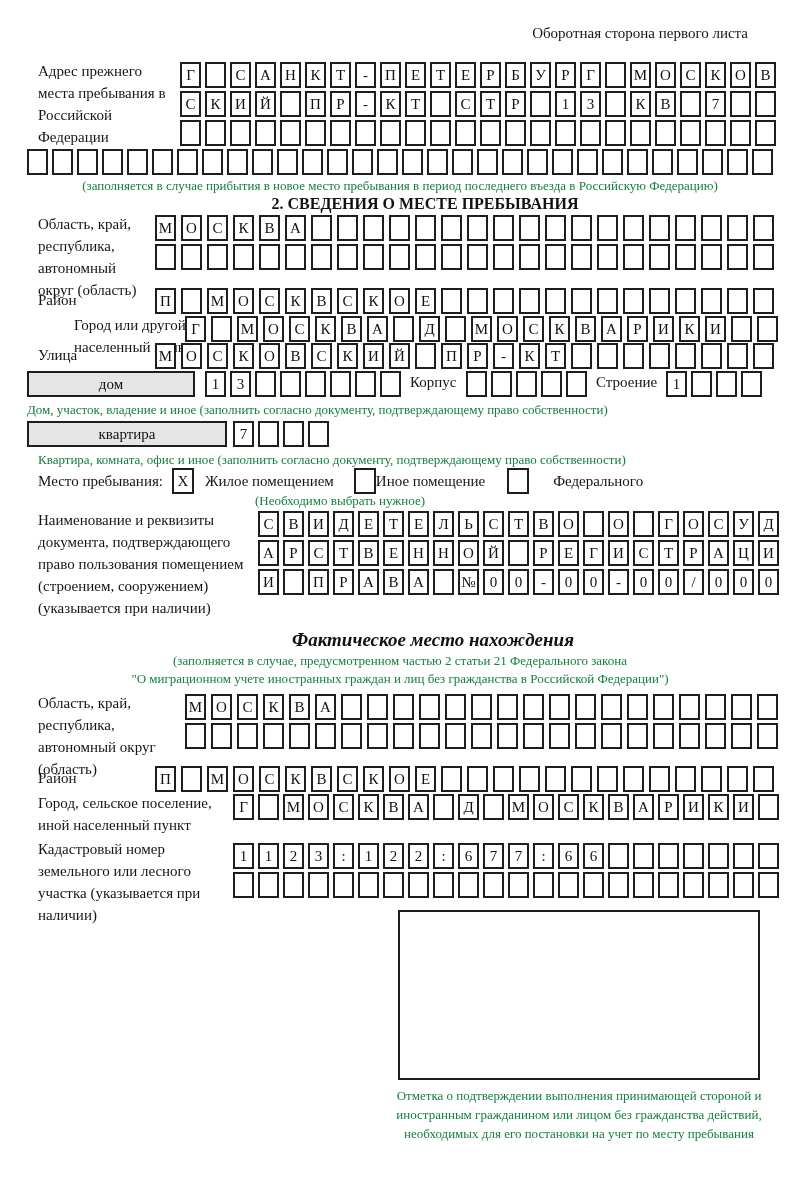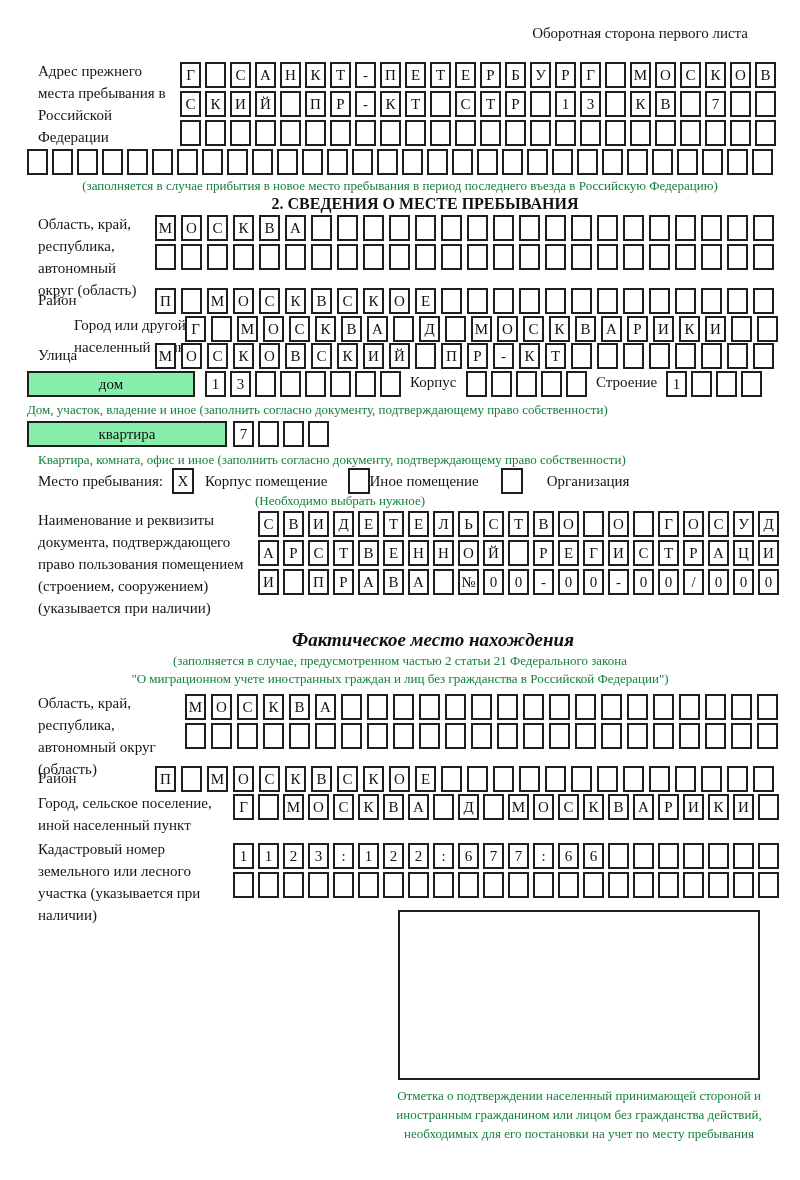--- a/index.html
+++ b/index.html
@@ -12,21 +12,21 @@
   .boxrow { display:flex; gap:5px; position:absolute; }
   .g4 { gap:4px; }
   .cell {
     width:17px; height:22px; border:2px solid #1e1e1e; background:#fff;
     display:flex; align-items:center; justify-content:center;
     font-family:"Liberation Serif", serif; font-size:15px; line-height:1; color:#111;
     flex:0 0 auto;
   }
   .bigbox {
     border:2px solid #1e1e1e; height:22px; display:flex; align-items:center; justify-content:center;
-    font-size:15px; background:#86efac;
+    font-size:15px; background:#e5e5e5;
   }
   .chk {
     width:18px; height:22px; border:2px solid #1e1e1e; display:flex; align-items:center; justify-content:center;
     font-size:15px; background:#fff; flex:0 0 auto;
   }
   .chkrow { display:flex; align-items:center; }
   .stamp { border:2px solid #1e1e1e; background:#fff; }
 </style>
 </head>
 <body>
@@ -318,25 +318,25 @@
     <span class="cell">7</span>
     <span class="cell"></span>
     <span class="cell"></span>
     <span class="cell"></span>
   </div>
 <div class="abs small" style="top:451px; left:38px;">Квартира, комната, офис и иное (заполнить согласно документу, подтверждающему право собственности)</div>
 
 <div class="abs chkrow" style="top:468px; left:38px;">
   <span class="label">Место пребывания:</span>
   <span class="chk" style="margin-left:9px;">X</span>
-  <span class="label" style="margin-left:11px;">Корпус помещение</span>
+  <span class="label" style="margin-left:11px;">Жилое помещением</span>
   <span class="chk" style="margin-left:20px;"></span>
   <span class="label" style="">Иное помещение</span>
   <span class="chk" style="margin-left:22px;"></span>
-  <span class="label" style="margin-left:24px;">Организация</span>
+  <span class="label" style="margin-left:24px;">Федерального</span>
 </div>
 <div class="abs small" style="top:492px; left:120px; width:440px; text-align:center;">(Необходимо выбрать нужное)</div>
 
 <div class="abs label" style="top:509px; left:38px; width:215px;">Наименование и реквизиты документа, подтверждающего право пользования помещением (строением, сооружением) (указывается при наличии)</div>
 <div class="boxrow g4" style="top:511px; left:258px;">
     <span class="cell">С</span>
     <span class="cell">В</span>
     <span class="cell">И</span>
     <span class="cell">Д</span>
     <span class="cell">Е</span>
@@ -558,13 +558,13 @@
     <span class="cell"></span>
     <span class="cell"></span>
     <span class="cell"></span>
     <span class="cell"></span>
     <span class="cell"></span>
     <span class="cell"></span>
     <span class="cell"></span>
   </div>
 
 <div class="abs stamp" style="top:910px; left:398px; width:358px; height:166px;"></div>
-<div class="abs small" style="top:1086px; left:390px; width:378px; text-align:center; line-height:19px;">Отметка о подтверждении населенный принимающей стороной и иностранным гражданином или лицом без гражданства действий, необходимых для его постановки на учет по месту пребывания</div>
+<div class="abs small" style="top:1086px; left:390px; width:378px; text-align:center; line-height:19px;">Отметка о подтверждении выполнения принимающей стороной и иностранным гражданином или лицом без гражданства действий, необходимых для его постановки на учет по месту пребывания</div>
 
 </body></html>

